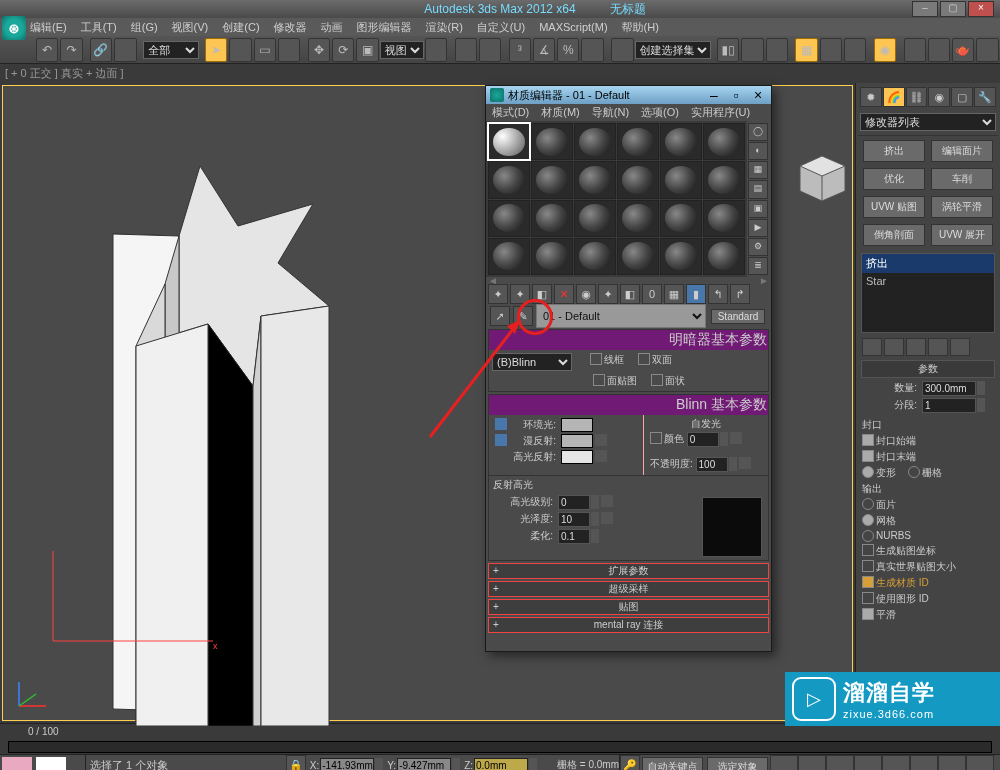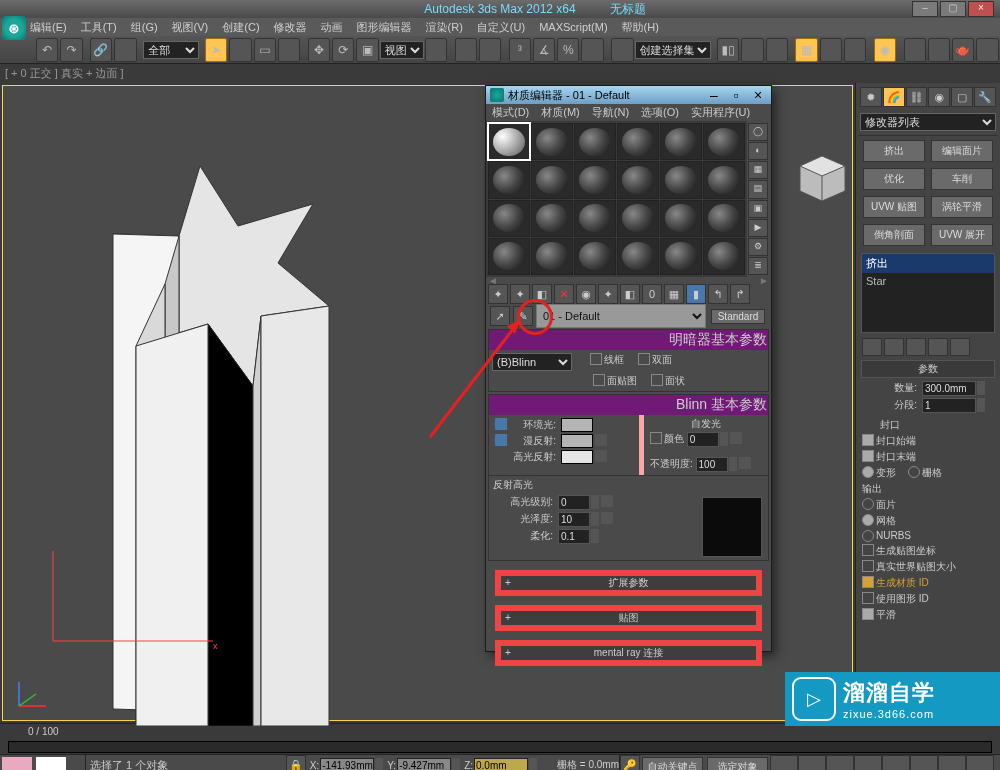--- a/index.html
+++ b/index.html
@@ -346,22 +346,22 @@
     vertical-align: middle;
   }
   .me-bigswatch {
     width: 58px;
     height: 58px;
     background: #0b0b0b;
     border: 1px solid #555;
   }
   .rollout {
     height: 14px;
-    border: 6px solid #ef4444;
-    margin: 9px;
+    border: 1px solid #ef4444;
+    margin: 2px;
     text-align: center;
     font-size: 10px;
     background: #3e3e3e;
     position: relative;
     line-height: 14px;
   }
   .rollout:before { content: "+"; position: absolute; left: 4px; }
 
   
   .red-circle {
@@ -632,21 +632,21 @@
     <div class="param-row">
       <span class="lab">数量:</span>
       <span class="val">300.0mm</span>
         <span class="spinner"></span>
     </div>
     <div class="param-row">
       <span class="lab">分段:</span>
       <span class="val">1</span>
         <span class="spinner"></span>
     </div>
-    <div class="param-row" style="font-size:10px;padding-top:4px;margin-left:18px;">封口</div>
+    <div class="param-row" style="font-size:10px;padding-top:4px;">封口</div>
     <div class="param-row">
         <span class="chk on"></span>
         <span>封口始端</span>
       </div>
     <div class="param-row">
         <span class="chk on"></span>
         <span>封口末端</span>
       </div>
     <div class="param-row">
       <span style="width:10px;height:10px;border:1px solid #888;border-radius:50%;background:#aaa;margin-right:2px"></span>
@@ -853,21 +853,21 @@
             <span class="me-swatch"></span>
             <span style="width:12px;height:12px;background:#555;margin-left:2px;"></span>
           </div>
         <div class="param-row">
             <span style="width:15px"></span>
             <span class="lab" style="width:46px">高光反射:</span>
             <span class="me-swatch" style="background:#e5e5e5"></span>
             <span style="width:12px;height:12px;background:#555;margin-left:2px;"></span>
           </div>
       </div>
-      <div style="width:120px;border-left:5px solid #fca5a5;padding:2px">
+      <div style="width:120px;border-left:1px solid #fca5a5;padding:2px">
         <div style="font-size:10px;text-align:center">自发光</div>
         <div class="param-row"><span class="chk"></span><span>颜色</span>&nbsp;<span class="val" style="width:26px">0</span><span class="spinner"></span><span style="width:12px;height:12px;background:#555;margin-left:2px"></span></div>
         <div style="height:8px"></div>
         <div class="param-row"><span>不透明度:</span>&nbsp;<span class="val" style="width:26px">100</span><span class="spinner"></span><span style="width:12px;height:12px;background:#555;margin-left:2px"></span></div>
       </div>
     </div>
     <div style="border-top:1px solid #333;padding:2px 4px;font-size:10px">反射高光</div>
     <div style="display:flex">
       <div style="flex:1">
         <div class="param-row">
@@ -885,20 +885,21 @@
         <div class="param-row">
             <span class="lab" style="width:60px">柔化:</span>
             <span class="val" style="width:26px">0.1</span>
             <span class="spinner"></span>
           </div>
       </div>
       <div class="me-bigswatch" style="margin:3px 6px"></div>
     </div>
   </div>
   <div class="rollout">扩展参数</div>
+  <div class="rollout">超级采样</div>
   <div class="rollout">贴图</div>
   <div class="rollout">mental ray 连接</div>
 </div>
 
 <div class="red-circle"></div>
 <svg class="red-arrow" width="110" height="130">
   <line x1="5" y1="125" x2="95" y2="8" stroke="#e62020" stroke-width="3"></line>
   <polygon points="95,8 82,14 90,22" fill="#e62020"></polygon>
 </svg>
 

